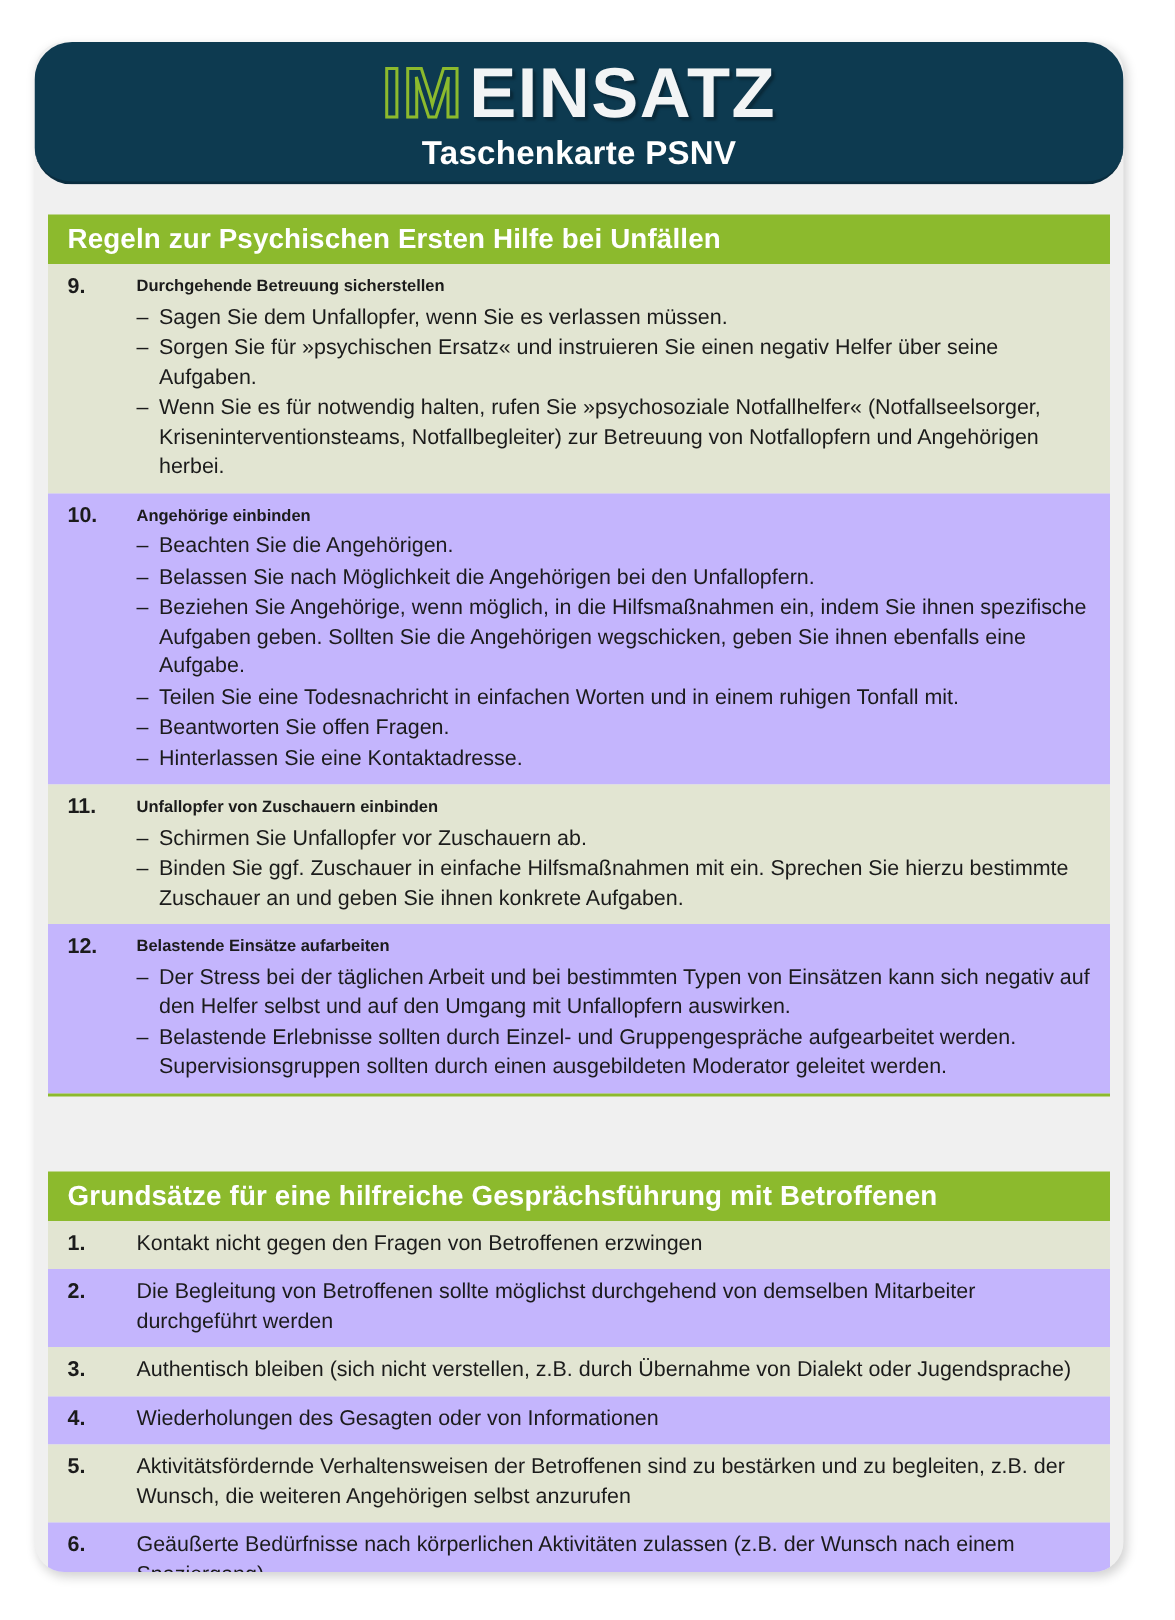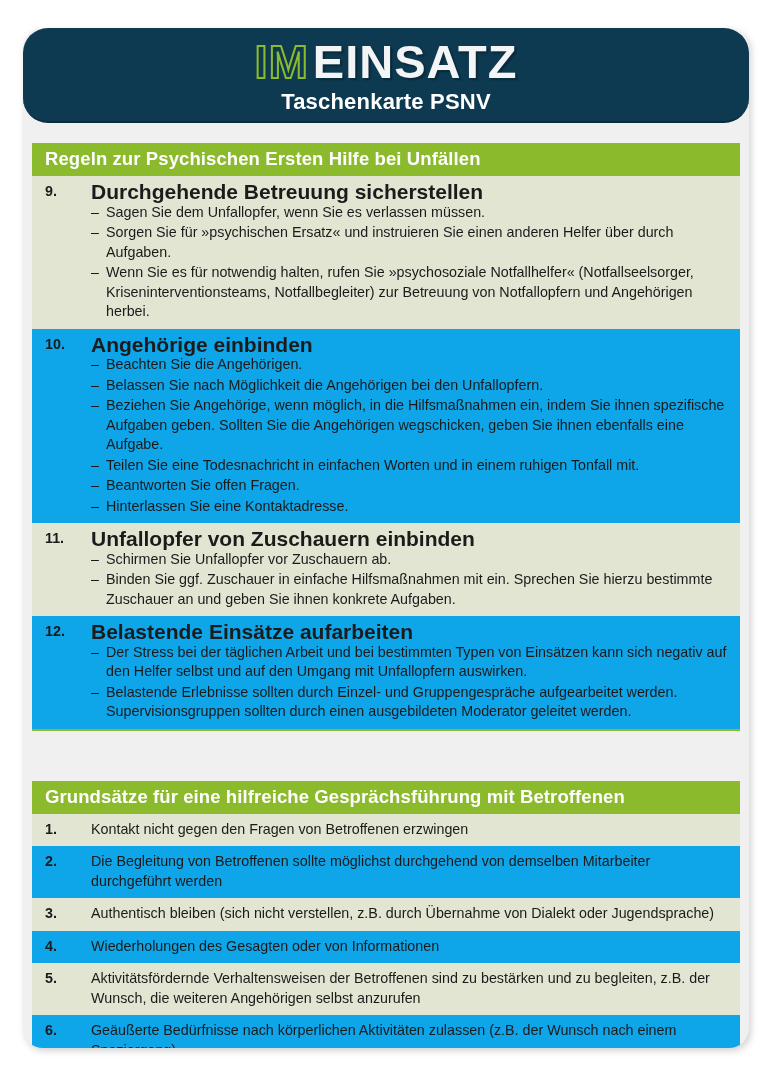--- a/index.html
+++ b/index.html
@@ -100,34 +100,34 @@
   .rows { border-collapse: collapse; }
 
   .row {
     display: flex;
     padding: 6px 12px 7px 13px;
     font-size: 14.3px;
     line-height: 19.5px;
     color: #1b1b1b;
   }
   .row.shade-a { background: #e2e5d2; }
-  .row.shade-b { background: #0ea5e9; }
+  .row.shade-b { background: #c4b5fd; }
 
   .row-num {
     width: 46px;
     flex: 0 0 46px;
     font-weight: bold;
     font-size: 14.3px;
     padding-top: 0px;
   }
   .row-content { flex: 1 1 auto; }
 
   .row-title {
     font-weight: bold;
-    font-size: 21px;
+    font-size: 11px;
     margin-bottom: 1px;
   }
 
   .bullets { margin: 0; padding: 0; list-style: none; }
   .bullet {
     display: flex;
     margin-top: 1px;
   }
   .bullet-dash {
     flex: 0 0 15px;
@@ -165,21 +165,21 @@
           <div class="row-num">9.</div>
           <div class="row-content">
             <div class="row-title">Durchgehende Betreuung sicherstellen</div>
             <ul class="bullets">
               <li class="bullet">
                   <span class="bullet-dash">–</span>
                   <span class="bullet-text">Sagen Sie dem Unfallopfer, wenn Sie es verlassen müssen.</span>
                 </li>
               <li class="bullet">
                   <span class="bullet-dash">–</span>
-                  <span class="bullet-text">Sorgen Sie für »psychischen Ersatz« und instruieren Sie einen anderen Helfer über durch Aufgaben.</span>
+                  <span class="bullet-text">Sorgen Sie für »psychischen Ersatz« und instruieren Sie einen negativ Helfer über seine Aufgaben.</span>
                 </li>
               <li class="bullet">
                   <span class="bullet-dash">–</span>
                   <span class="bullet-text">Wenn Sie es für notwendig halten, rufen Sie »psychosoziale Notfallhelfer« (Notfallseelsorger, Kriseninterventionsteams, Notfallbegleiter) zur Betreuung von Notfallopfern und Angehörigen herbei.</span>
                 </li>
             </ul>
           </div>
         </div>
 
         <div class="row shade-b">

